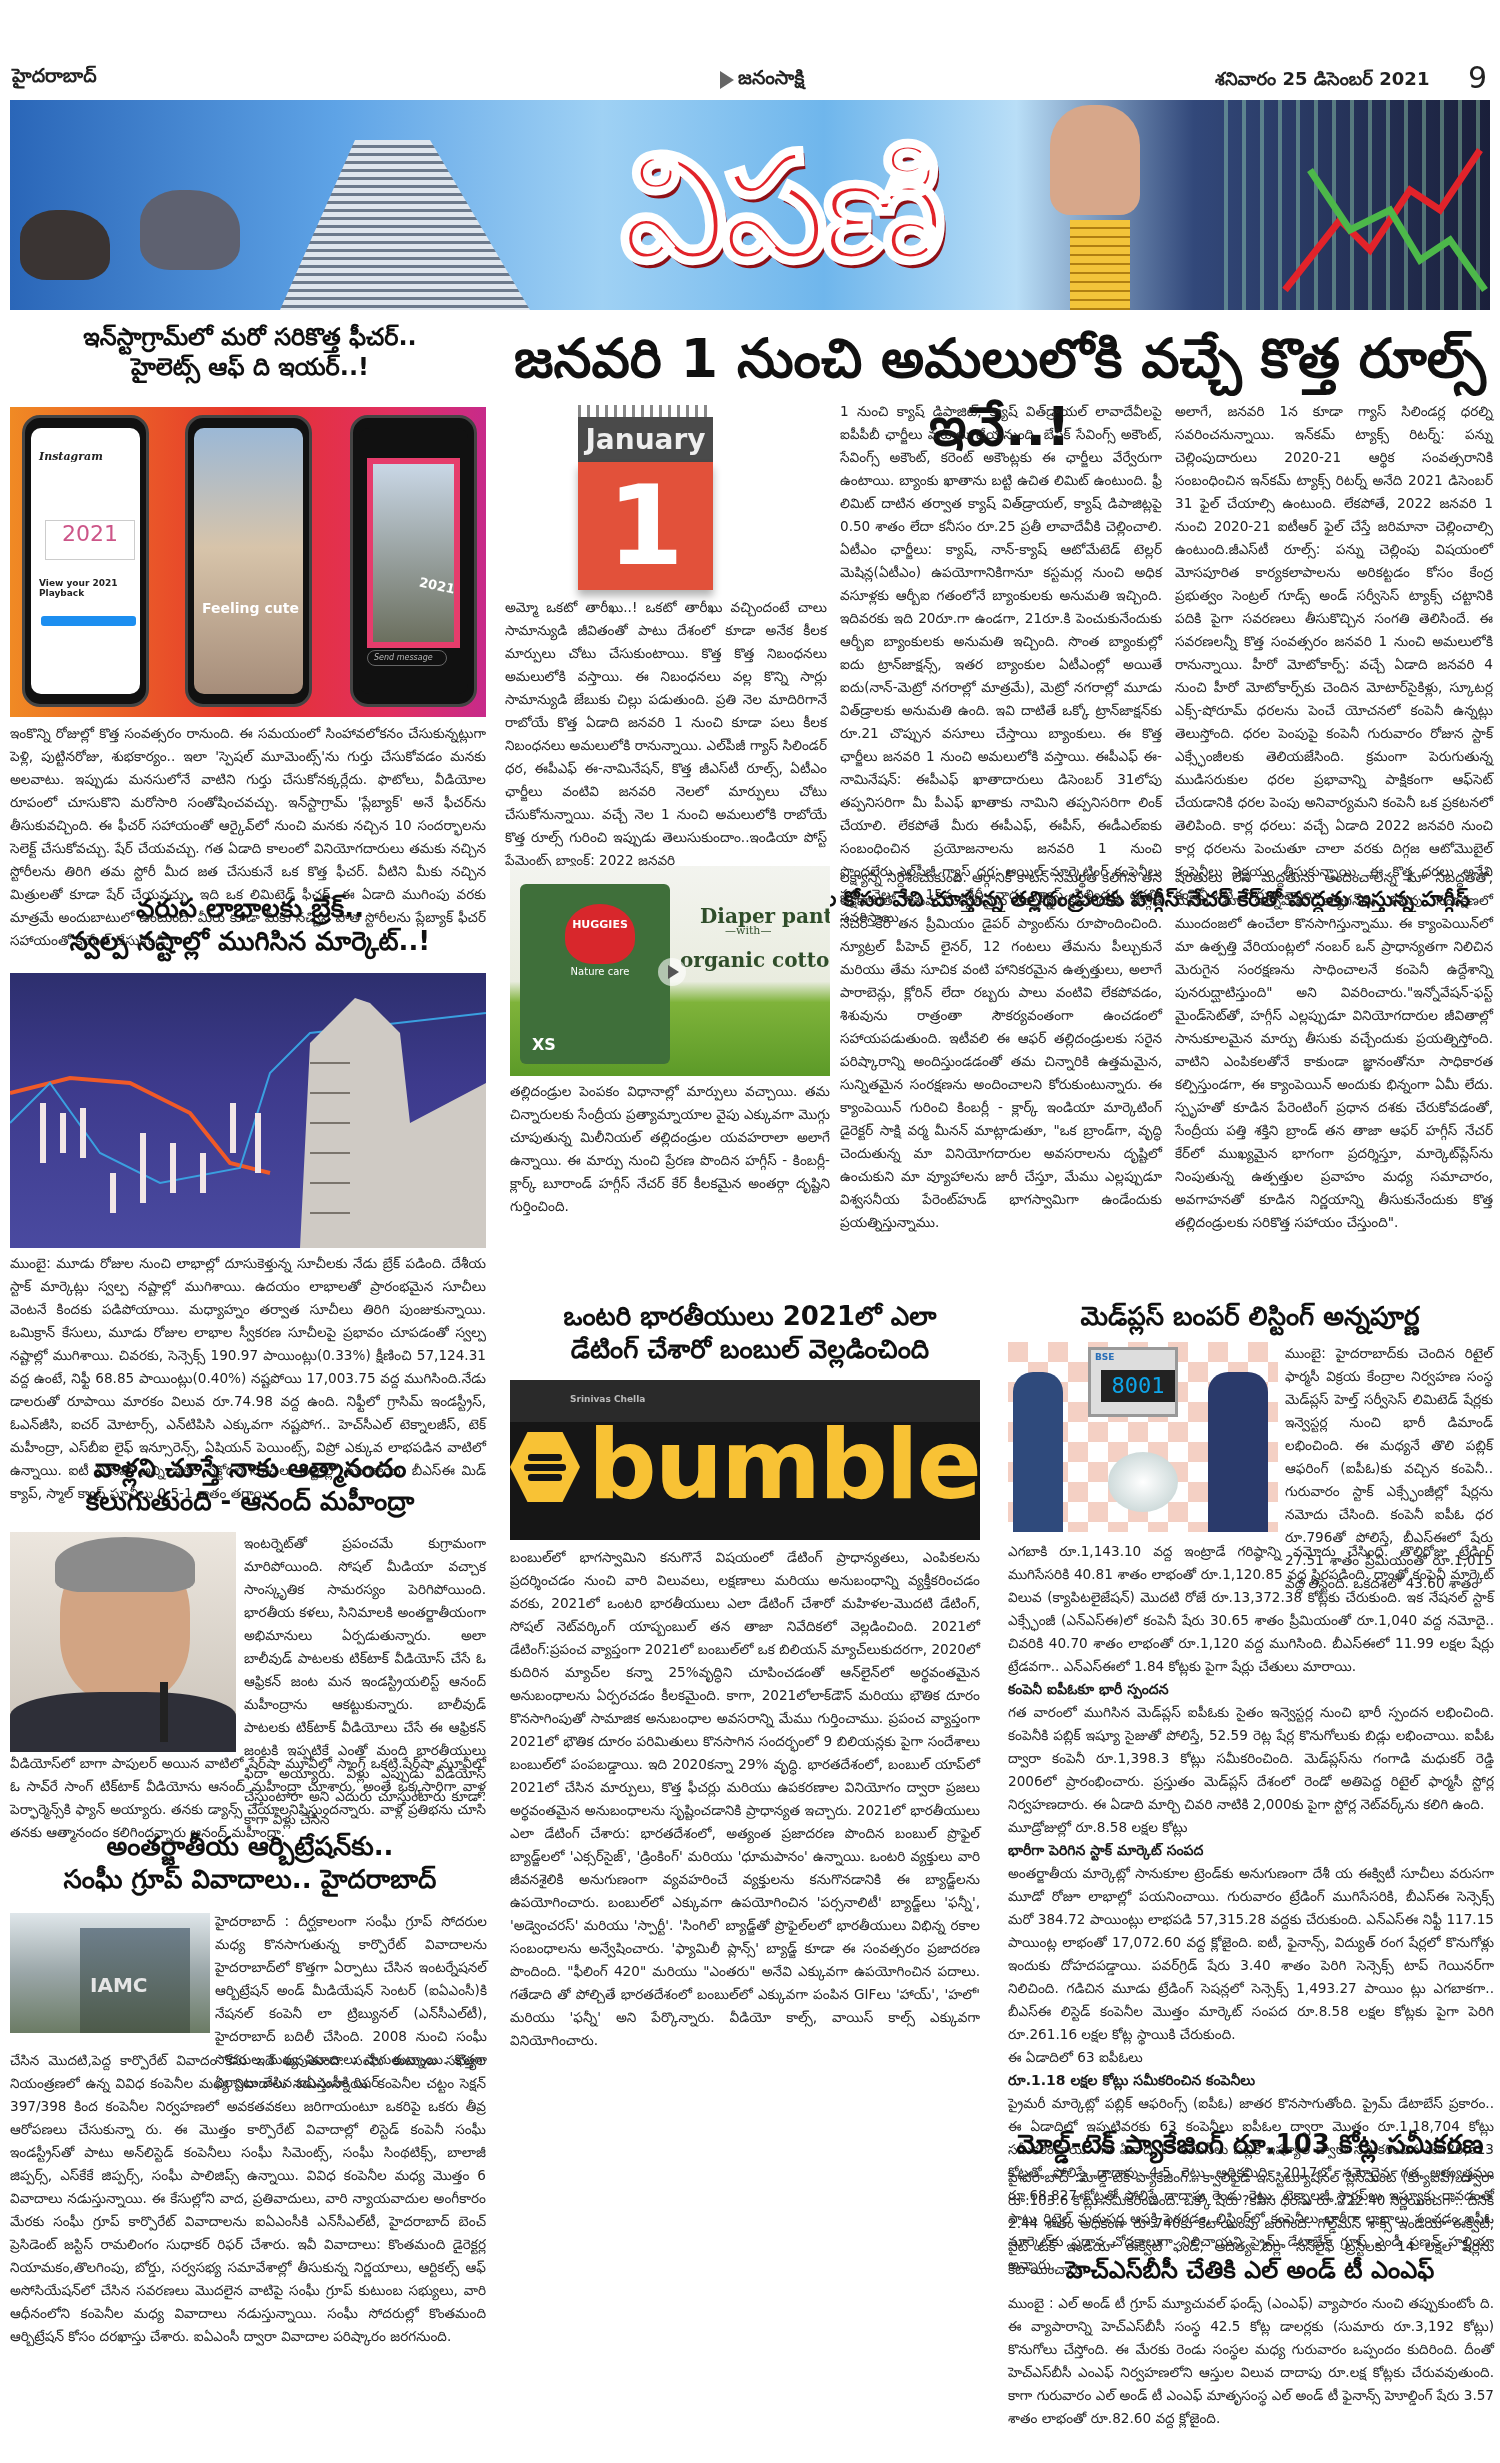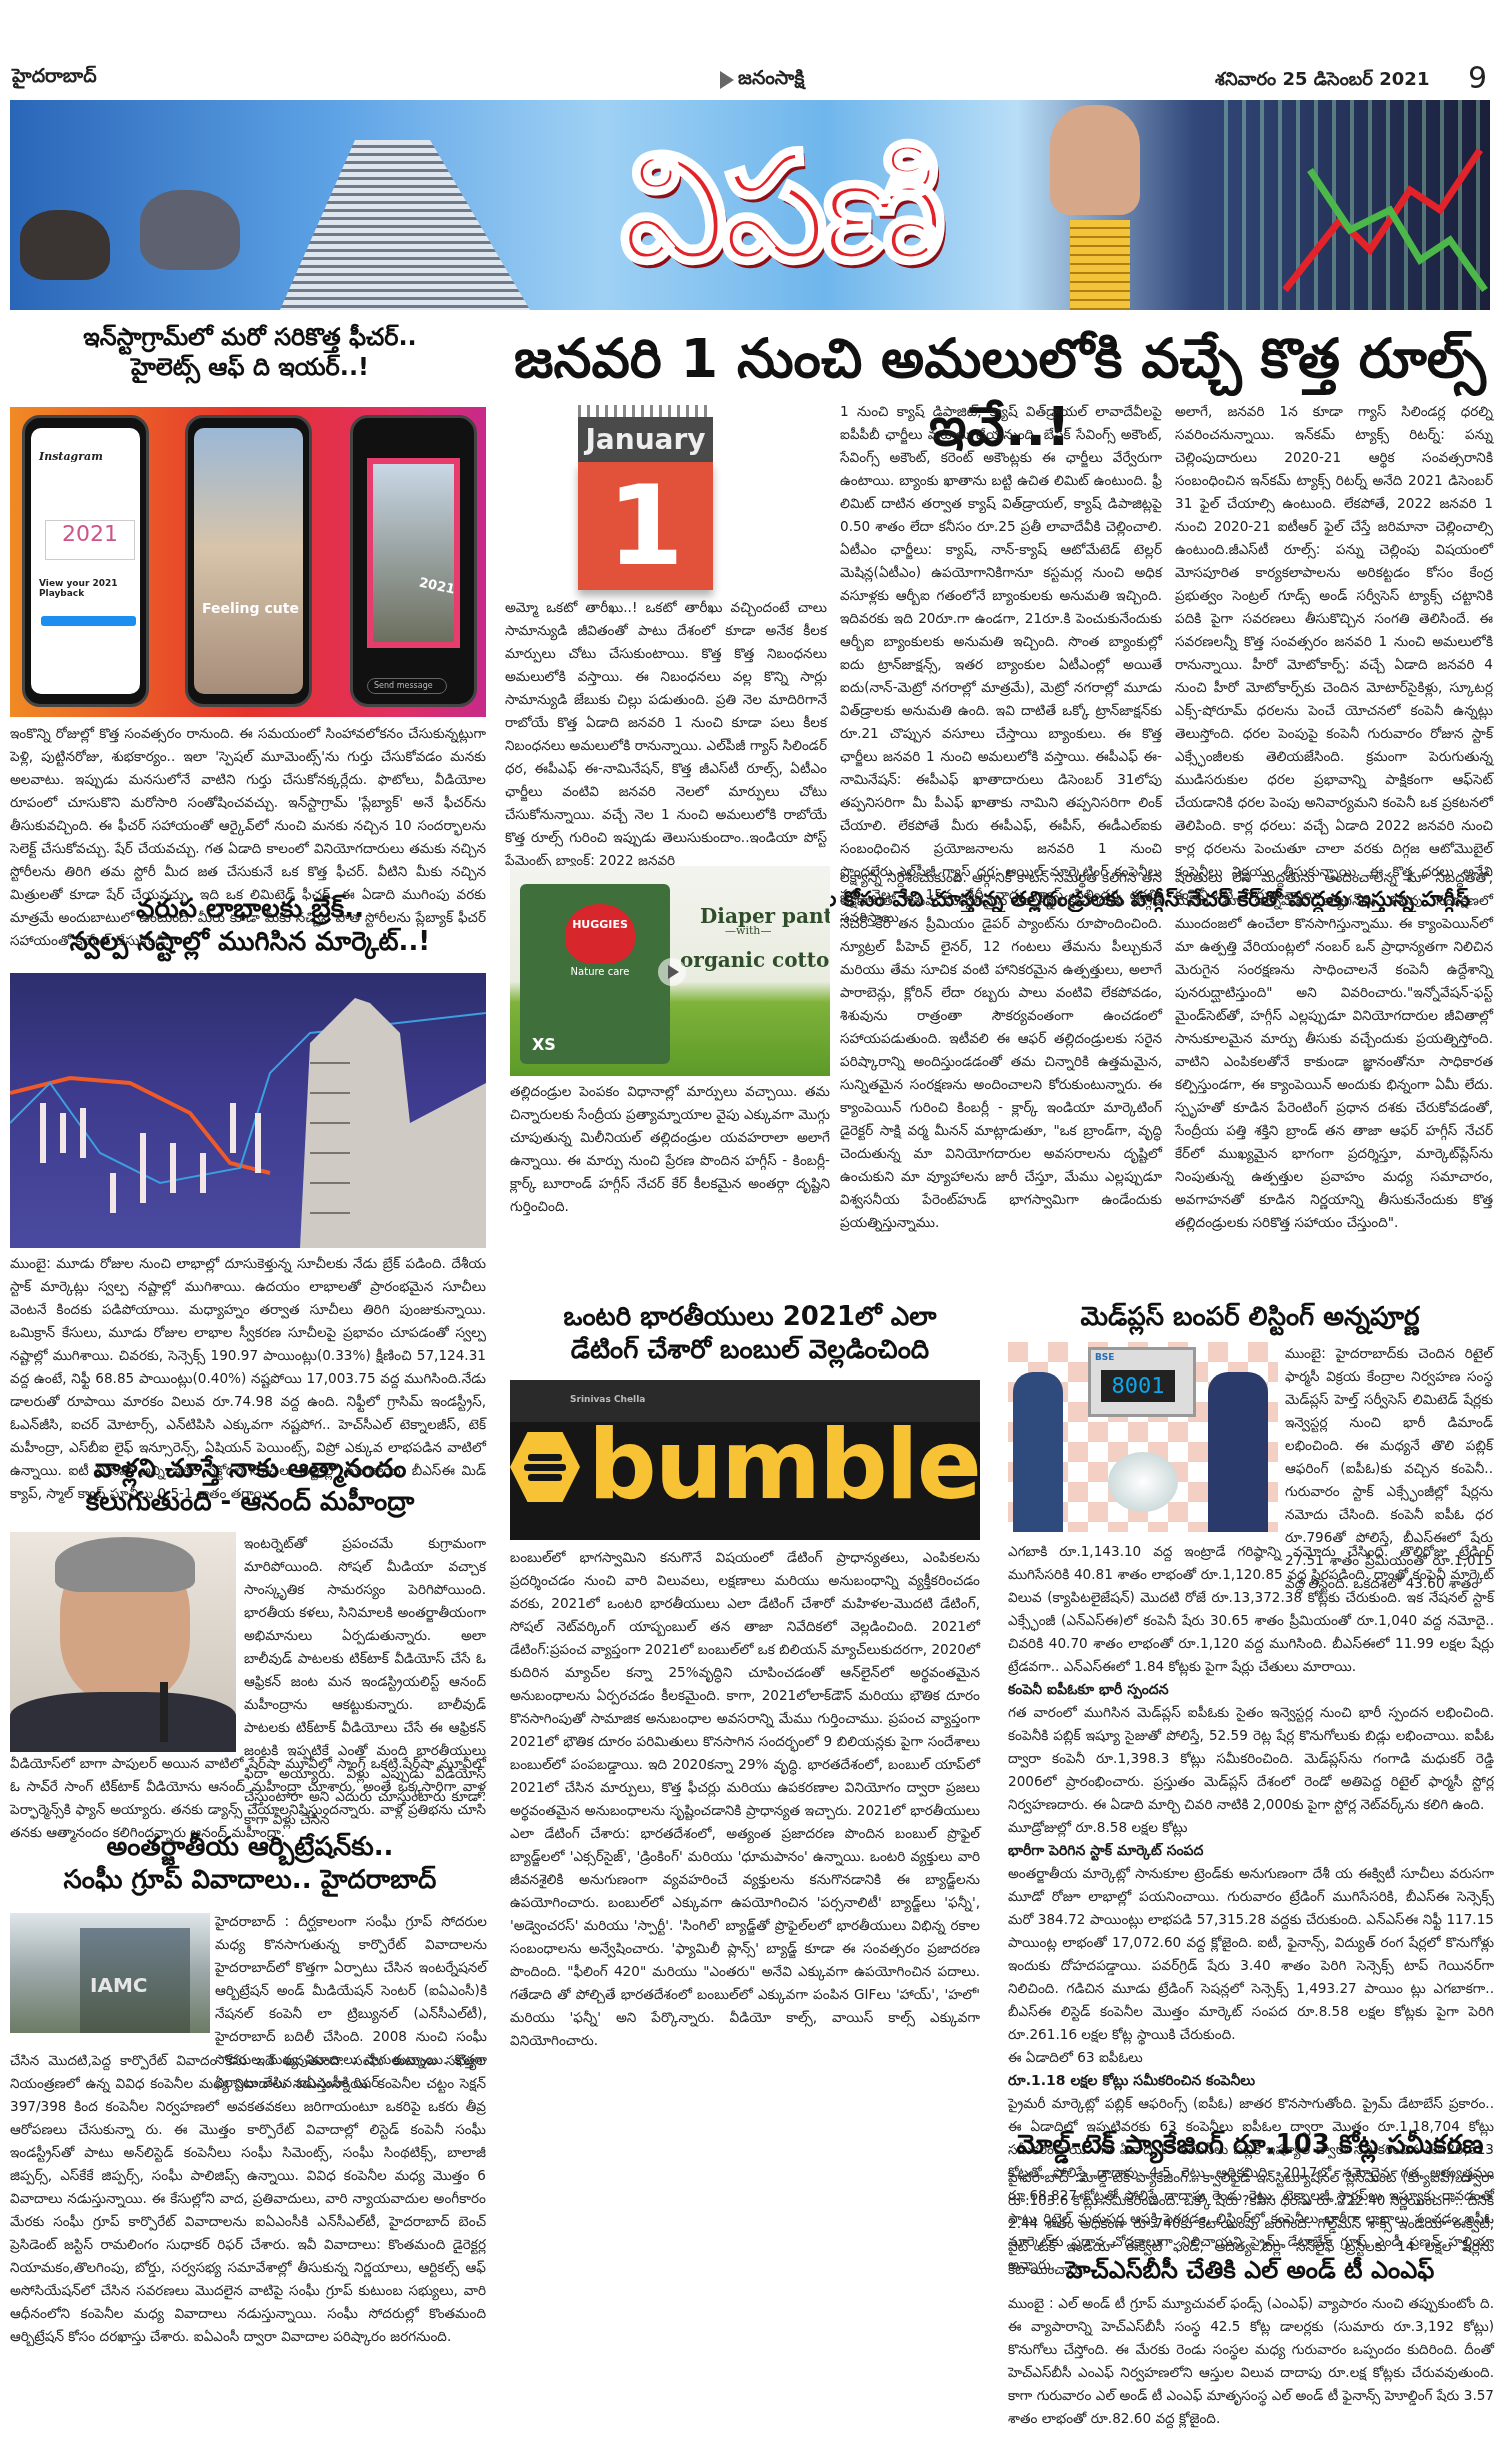--- a/index.html
+++ b/index.html
@@ -94,21 +94,21 @@
   </div>
   <div class="phone" style="left:175px;">
     <div class="scr" style="background:linear-gradient(180deg,#9bb8d6,#d7c4aa 45%,#a68d7a);">
       <div class="lbl" style="top:172px;color:#fff;font-size:14px;">Feeling cute</div>
     </div>
   </div>
   <div class="phone" style="left:340px;">
     <div class="scr" style="background:#111;">
       <div style="position:absolute;left:8px;top:30px;right:8px;height:190px;border:6px solid #e63d6c;background:linear-gradient(180deg,#c9d7e6,#6b6f5e);"></div>
       <div class="lbl" style="top:150px;left:60px;color:#fff;font-size:13px;transform:rotate(12deg);">2021</div>
-      <div style="position:absolute;left:8px;bottom:0;width:80px;height:16px;border:1px solid #666;border-radius:8px;color:#bbb;font-size:8px;line-height:14px;padding-left:6px;">Send message</div>
+      <div style="position:absolute;left:8px;bottom:28px;width:80px;height:16px;border:1px solid #666;border-radius:8px;color:#bbb;font-size:8px;line-height:14px;padding-left:6px;font-style:italic;">Send message</div>
     </div>
   </div>
 </div>
 <div class="abs body" style="left:10px; top:722px; width:476px;">ఇంకొన్ని రోజుల్లో కొత్త సంవత్సరం రానుంది. ఈ సమయంలో సింహావలోకనం చేసుకున్నట్లుగా పెళ్లి, పుట్టినరోజు, శుభకార్యం.. ఇలా 'స్పెషల్ మూమెంట్స్'ను గుర్తు చేసుకోవడం మనకు అలవాటు. ఇప్పుడు మనసులోనే వాటిని గుర్తు చేసుకోనక్కర్లేదు. ఫొటోలు, వీడియోల రూపంలో చూసుకొని మరోసారి సంతోషించవచ్చు. ఇన్‌స్టాగ్రామ్ 'ప్లేబ్యాక్' అనే ఫీచర్‌ను తీసుకువచ్చింది. ఈ ఫీచర్ సహాయంతో ఆర్కైవ్‌లో నుంచి మనకు నచ్చిన 10 సందర్భాలను సెలెక్ట్ చేసుకోవచ్చు. షేర్ చేయవచ్చు. గత ఏడాది కాలంలో వినియోగదారులు తమకు నచ్చిన స్టోరీలను తిరిగి తమ స్టోరీ మీద జత చేసుకునే ఒక కొత్త ఫీచర్. వీటిని మీకు నచ్చిన మిత్రులతో కూడా షేర్ చేయవచ్చు. ఇది ఒక లిమిటెడ్ ఫీచర్. ఈ ఏడాది ముగింపు వరకు మాత్రమే అందుబాటులో ఉంటుంది. మీరు కూడా మీకు నచ్చిన పాత స్టోరీలను ప్లేబ్యాక్ ఫీచర్ సహాయంతో క్రియేట్ చేసుకోండి.</div>
 
 <div class="abs headline h-lg" style="left:505px; top:325px; width:990px;">జనవరి 1 నుంచి అమలులోకి వచ్చే కొత్త రూల్స్ ఇవే..!</div>
 <div class="abs cal">
   <div class="rings"></div>
   <div class="top">January</div>
   <div class="bot">1</div>
@@ -178,21 +178,21 @@
     <div style="position:absolute;left:18px;top:22px;width:34px;height:7px;background:#161616;border-radius:3px;"></div>
     <div style="position:absolute;left:14px;top:32px;width:42px;height:7px;background:#161616;border-radius:3px;"></div>
     <div style="position:absolute;left:18px;top:42px;width:34px;height:7px;background:#161616;border-radius:3px;"></div>
   </div>
   <div style="position:absolute;left:78px;top:30px;color:#f8c235;font-size:96px;font-weight:bold;line-height:110px;letter-spacing:-2px;">bumble</div>
 </div>
 <div class="abs body" style="left:510px; top:1546px; width:470px;">బంబుల్‌లో భాగస్వామిని కనుగొనే విషయంలో డేటింగ్ ప్రాధాన్యతలు, ఎంపికలను ప్రదర్శించడం నుంచి వారి విలువలు, లక్షణాలు మరియు అనుబంధాన్ని వ్యక్తీకరించడం వరకు, 2021లో ఒంటరి భారతీయులు ఎలా డేటింగ్ చేశారో మహిళల-మొదటి డేటింగ్, సోషల్ నెట్‌వర్కింగ్ యాప్బంబుల్ తన తాజా నివేదికలో వెల్లడించింది. 2021లో డేటింగ్:ప్రపంచ వ్యాప్తంగా 2021లో బంబుల్‌లో ఒక బిలియన్ మ్యాచ్‌లుకుదరగా, 2020లో కుదిరిన మ్యాచ్‌ల కన్నా 25%వృద్ధిని చూపించడంతో ఆన్‌లైన్‌లో అర్థవంతమైన అనుబంధాలను ఏర్పరచడం కీలకమైంది. కాగా, 2021లోలాక్‌డౌన్ మరియు భౌతిక దూరం కొనసాగింపుతో సామాజిక అనుబంధాల అవసరాన్ని మేము గుర్తించాము. ప్రపంచ వ్యాప్తంగా 2021లో భౌతిక దూరం పరిమితులు కొనసాగిన సందర్భంలో 9 బిలియన్లకు పైగా సందేశాలు బంబుల్‌లో పంపబడ్డాయి. ఇది 2020కన్నా 29% వృద్ధి. భారతదేశంలో, బంబుల్ యాప్‌లో 2021లో చేసిన మార్పులు, కొత్త ఫీచర్లు మరియు ఉపకరణాల వినియోగం ద్వారా ప్రజలు అర్థవంతమైన అనుబంధాలను సృష్టించడానికి ప్రాధాన్యత ఇచ్చారు. 2021లో భారతీయులు ఎలా డేటింగ్ చేశారు: భారతదేశంలో, అత్యంత ప్రజాదరణ పొందిన బంబుల్ ప్రొఫైల్ బ్యాడ్జ్‌లలో 'ఎక్సర్‌సైజ్', 'డ్రింకింగ్' మరియు 'ధూమపానం' ఉన్నాయి. ఒంటరి వ్యక్తులు వారి జీవనశైలికి అనుగుణంగా వ్యవహరించే వ్యక్తులను కనుగొనడానికి ఈ బ్యాడ్జ్‌లను ఉపయోగించారు. బంబుల్‌లో ఎక్కువగా ఉపయోగించిన 'పర్సనాలిటీ' బ్యాడ్జ్‌లు 'ఫన్నీ', 'అడ్వెంచరస్' మరియు 'స్పార్టీ'. 'సింగిల్' బ్యాడ్జ్‌తో ప్రొఫైల్‌లలో భారతీయులు విభిన్న రకాల సంబంధాలను అన్వేషించారు. 'ఫ్యామిలీ ప్లాన్స్' బ్యాడ్జ్ కూడా ఈ సంవత్సరం ప్రజాదరణ పొందింది. "ఫీలింగ్ 420" మరియు "ఎంతరు" అనేవి ఎక్కువగా ఉపయోగించిన పదాలు. గతేడాది తో పోల్చితే భారతదేశంలో బంబుల్‌లో ఎక్కువగా పంపిన GIFలు 'హాయ్', 'హలో' మరియు 'ఫన్నీ' అని పేర్కొన్నారు. వీడియో కాల్స్, వాయిస్ కాల్స్ ఎక్కువగా వినియోగించారు.</div>
 
 <div class="abs headline h-sm" style="left:1005px; top:1300px; width:490px;">మెడ్‌ప్లస్ బంపర్ లిస్టింగ్ అన్నపూర్ణ</div>
 <div class="abs img medplus" style="left:1008px; top:1342px; width:270px; height:190px;">
-  <div style="position:absolute;left:80px;top:5px;width:108px;height:70px;background:#ddd;border:3px solid #999;">
+  <div style="position:absolute;left:80px;top:5px;width:90px;height:70px;background:#ddd;border:3px solid #999;">
     <div style="position:absolute;left:4px;top:2px;font-size:9px;color:#2a6fb8;font-weight:bold;">BSE</div>
     <div style="position:absolute;left:10px;top:20px;width:74px;height:32px;background:#222;color:#0ea5e9;font-family:'DejaVu Sans Mono',monospace;font-size:22px;text-align:center;line-height:32px;">8001</div>
   </div>
   <div style="position:absolute;left:5px;top:30px;width:50px;height:160px;background:#2f4a7c;border-radius:20px 20px 0 0;"></div>
   <div style="position:absolute;left:200px;top:30px;width:60px;height:160px;background:#2a3a6b;border-radius:20px 20px 0 0;"></div>
   <div style="position:absolute;left:100px;top:110px;width:70px;height:60px;border-radius:50%;background:radial-gradient(#fff,#bcc);"></div>
 </div>
 <div class="abs body" style="left:1285px; top:1342px; width:208px;">ముంబై: హైదరాబాద్‌కు చెందిన రిటైల్ ఫార్మసీ విక్రయ కేంద్రాల నిర్వహణ సంస్థ మెడ్‌ప్లస్ హెల్త్ సర్వీసెస్ లిమిటెడ్ షేర్లకు ఇన్వెస్టర్ల నుంచి భారీ డిమాండ్ లభించింది. ఈ మధ్యనే తొలి పబ్లిక్ ఆఫరింగ్ (ఐపీఓ)కు వచ్చిన కంపెనీ.. గురువారం స్టాక్ ఎక్స్ఛేంజీల్లో షేర్లను నమోదు చేసింది. కంపెనీ ఐపీఓ ధర రూ.796తో పోలిస్తే, బీఎస్ఈలో షేరు 27.51 శాతం ప్రీమియంతో రూ.1,015 వద్ద లిస్టైంది. ఒకదశలో 43.60 శాతం</div>
 <div class="abs" style="left:1008px; top:1540px; width:486px;">
   <div class="body">ఎగబాకి రూ.1,143.10 వద్ద ఇంట్రాడే గరిష్ఠాన్ని నమోదు చేసింది. తొలిరోజు ట్రేడింగ్ ముగిసేసరికి 40.81 శాతం లాభంతో రూ.1,120.85 వద్ద స్థిరపడింది. దాంతో కంపెనీ మార్కెట్ విలువ (క్యాపిటలైజేషన్) మొదటి రోజే రూ.13,372.38 కోట్లకు చేరుకుంది. ఇక నేషనల్ స్టాక్ ఎక్స్ఛేంజీ (ఎన్ఎస్ఈ)లో కంపెనీ షేరు 30.65 శాతం ప్రీమియంతో రూ.1,040 వద్ద నమోదై.. చివరికి 40.70 శాతం లాభంతో రూ.1,120 వద్ద ముగిసింది. బీఎస్ఈలో 11.99 లక్షల షేర్లు ట్రేడవగా.. ఎన్ఎస్ఈలో 1.84 కోట్లకు పైగా షేర్లు చేతులు మారాయి.</div>

